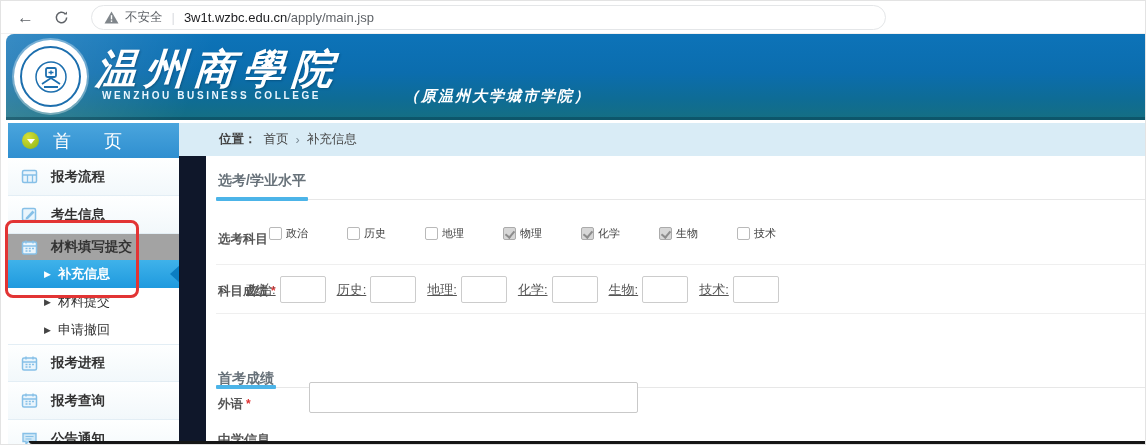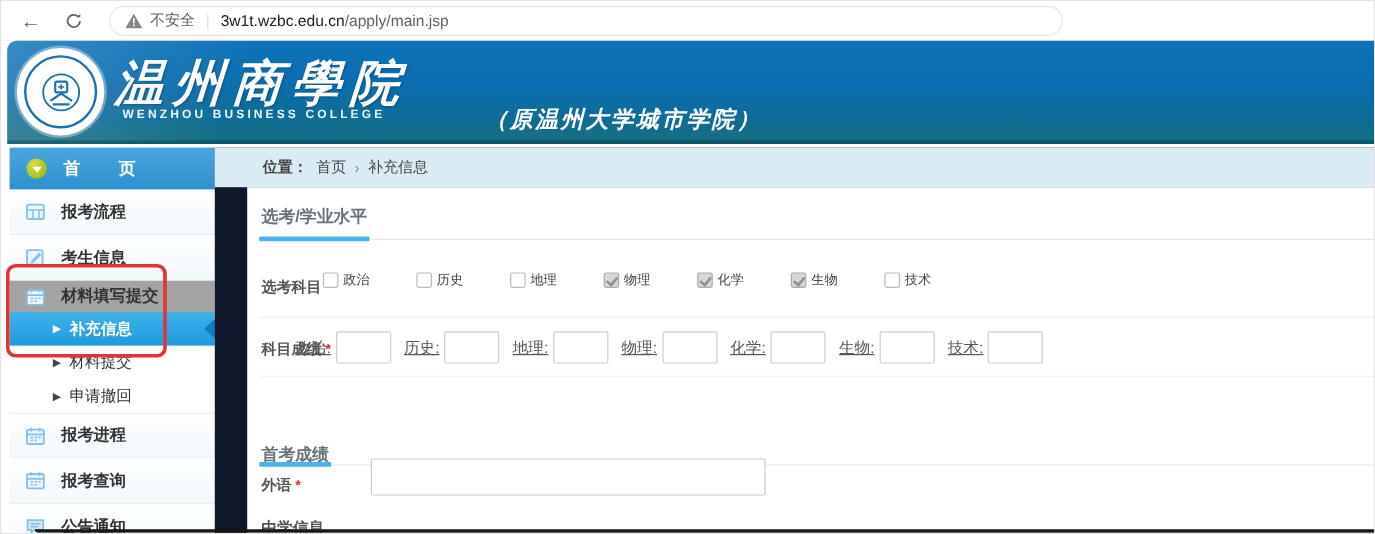--- a/index.html
+++ b/index.html
@@ -33,32 +33,32 @@
          background:#fff; display:flex; align-items:center; justify-content:center;
          box-shadow:0 0 0 2px rgba(255,255,255,.35); }
   .logo-inner{ width:61px; height:61px; border-radius:50%; border:2px solid #1d6fae;
          display:flex; align-items:center; justify-content:center; position:relative; }
   .school-cn{ position:absolute; left:90px; top:8px; font-family:"DejaVu Serif",serif;
               font-size:41px; font-weight:bold; font-style:italic; color:#fff;
               letter-spacing:8px; text-shadow:1px 1px 2px rgba(0,40,70,.35); transform:skewX(-4deg); }
   .school-en{ position:absolute; left:96px; top:56px; font-size:10px; font-weight:bold;
               color:#eaf6ff; letter-spacing:2.6px; }
   .former-name{ position:absolute; left:398px; top:53px; font-family:"DejaVu Serif",serif;
-              font-size:19px; font-style:italic; font-weight:bold; color:#fff; letter-spacing:2px; }
+              font-size:15px; font-style:italic; font-weight:bold; color:#fff; letter-spacing:2px; }
 
   
   .sidebar{ position:absolute; left:7px; top:122px; width:171px; height:323px; background:#fafdfe; }
   .home-bar{ height:35px; background:linear-gradient(180deg,#4aa5dd,#2f8fd0);
              display:flex; align-items:center; padding-left:14px; cursor:pointer; }
   .home-circle{ width:17px; height:17px; border-radius:50%;
              background:radial-gradient(circle at 35% 30%,#d7df39,#8bb414); display:flex;
              align-items:center; justify-content:center; margin-right:14px; }
   .home-circle .chev{ width:0; height:0; border-left:4px solid transparent;
              border-right:4px solid transparent; border-top:5px solid #fff; margin-top:1px; }
-  .home-label{ color:#fff; font-size:14px; font-weight:bold; letter-spacing:14px; }
+  .home-label{ color:#fff; font-size:18px; font-weight:normal; letter-spacing:14px; }
   .side-item{ height:38px; display:flex; align-items:center; padding-left:13px;
               background:linear-gradient(180deg,#feffff,#f2f8fb);
               border-bottom:1px solid #e3eef5; cursor:pointer; }
   .side-item.short{ height:26px; border-bottom:none; background:#a3a3a3; }
   .side-icon{ width:17px; height:17px; margin-right:13px; flex:0 0 auto; }
   .side-label{ font-size:13.5px; color:#333; font-weight:bold; }
   .sub-item{ height:28px; display:flex; align-items:center; padding-left:36px;
              background:#fff; cursor:pointer; }
   .sub-arrow{ font-size:9px; color:#444; margin-right:7px; }
   .sub-label{ font-size:13px; color:#333; }
@@ -311,24 +311,20 @@
         </span>
         <span class="score-group">
           <span class="sg-label">历史:</span>
           <input class="score-input" value="" style="">
         </span>
         <span class="score-group">
           <span class="sg-label">地理:</span>
           <input class="score-input" value="" style="">
         </span>
         <span class="score-group">
-          <span class="sg-label">物理:</span>
-          <input class="score-input" value="" style="">
-        </span>
-        <span class="score-group">
           <span class="sg-label">化学:</span>
           <input class="score-input" value="" style="">
         </span>
         <span class="score-group">
           <span class="sg-label">生物:</span>
           <input class="score-input" value="" style="">
         </span>
         <span class="score-group">
           <span class="sg-label">技术:</span>
           <input class="score-input" value="" style="">

